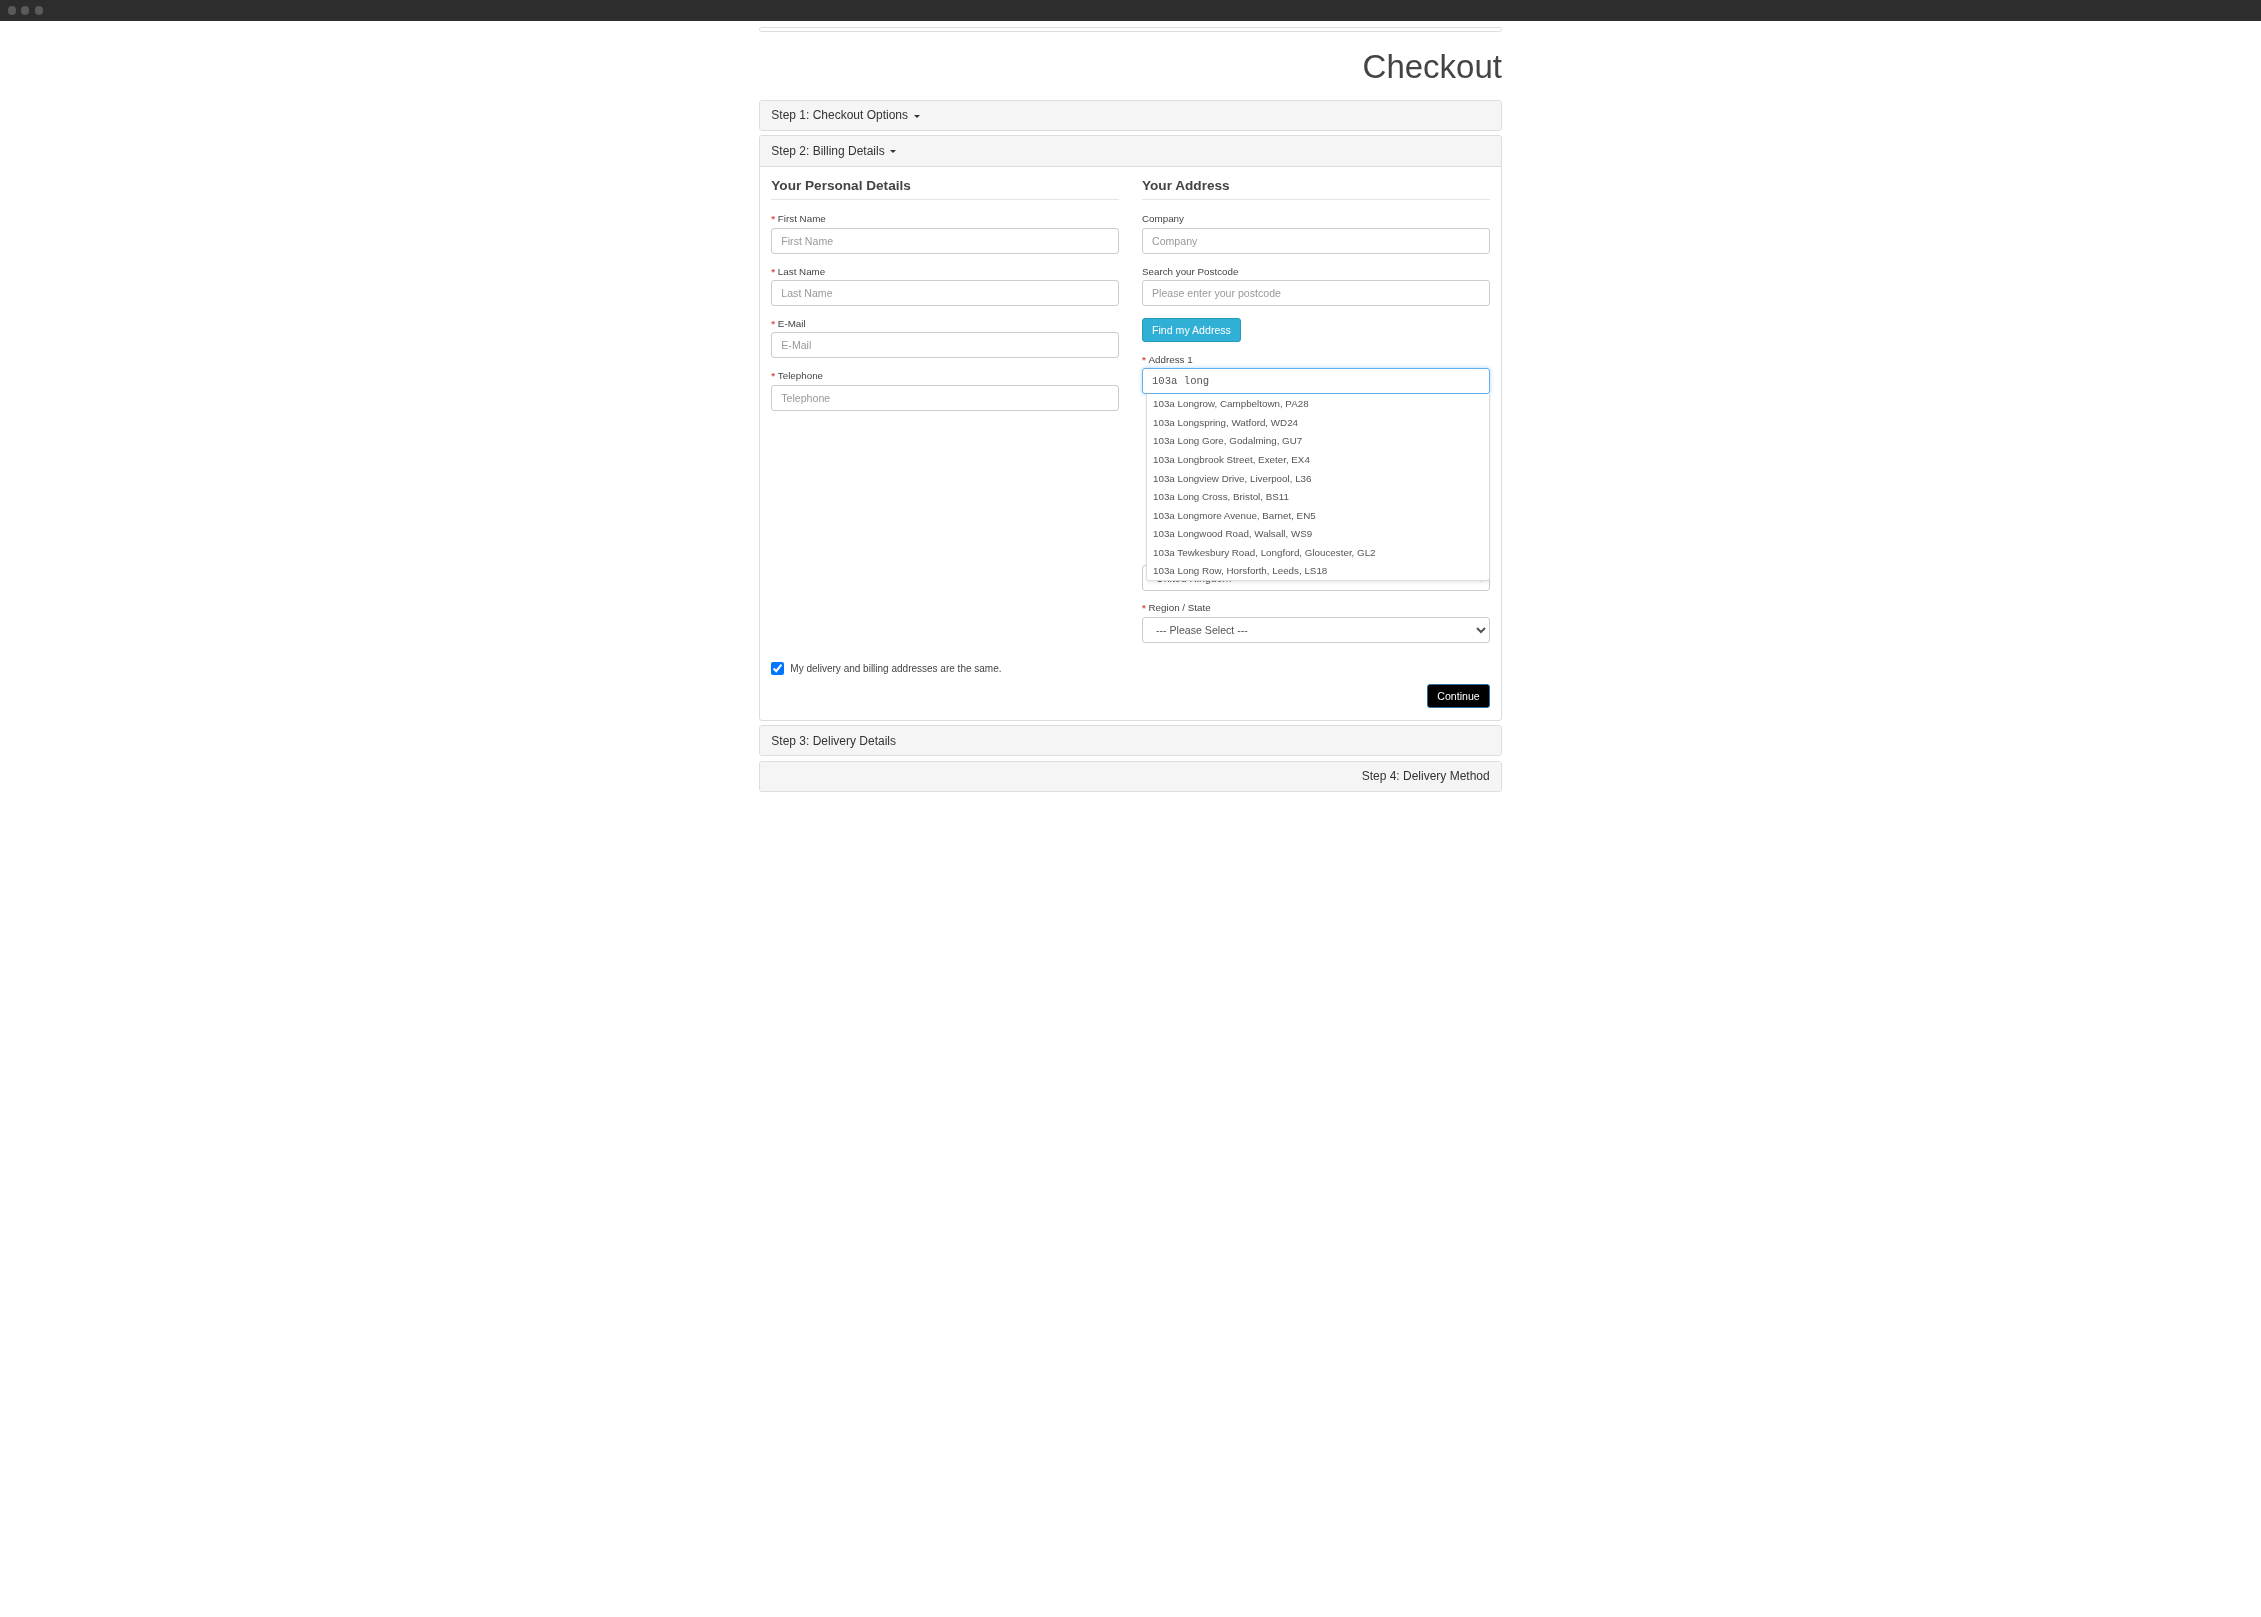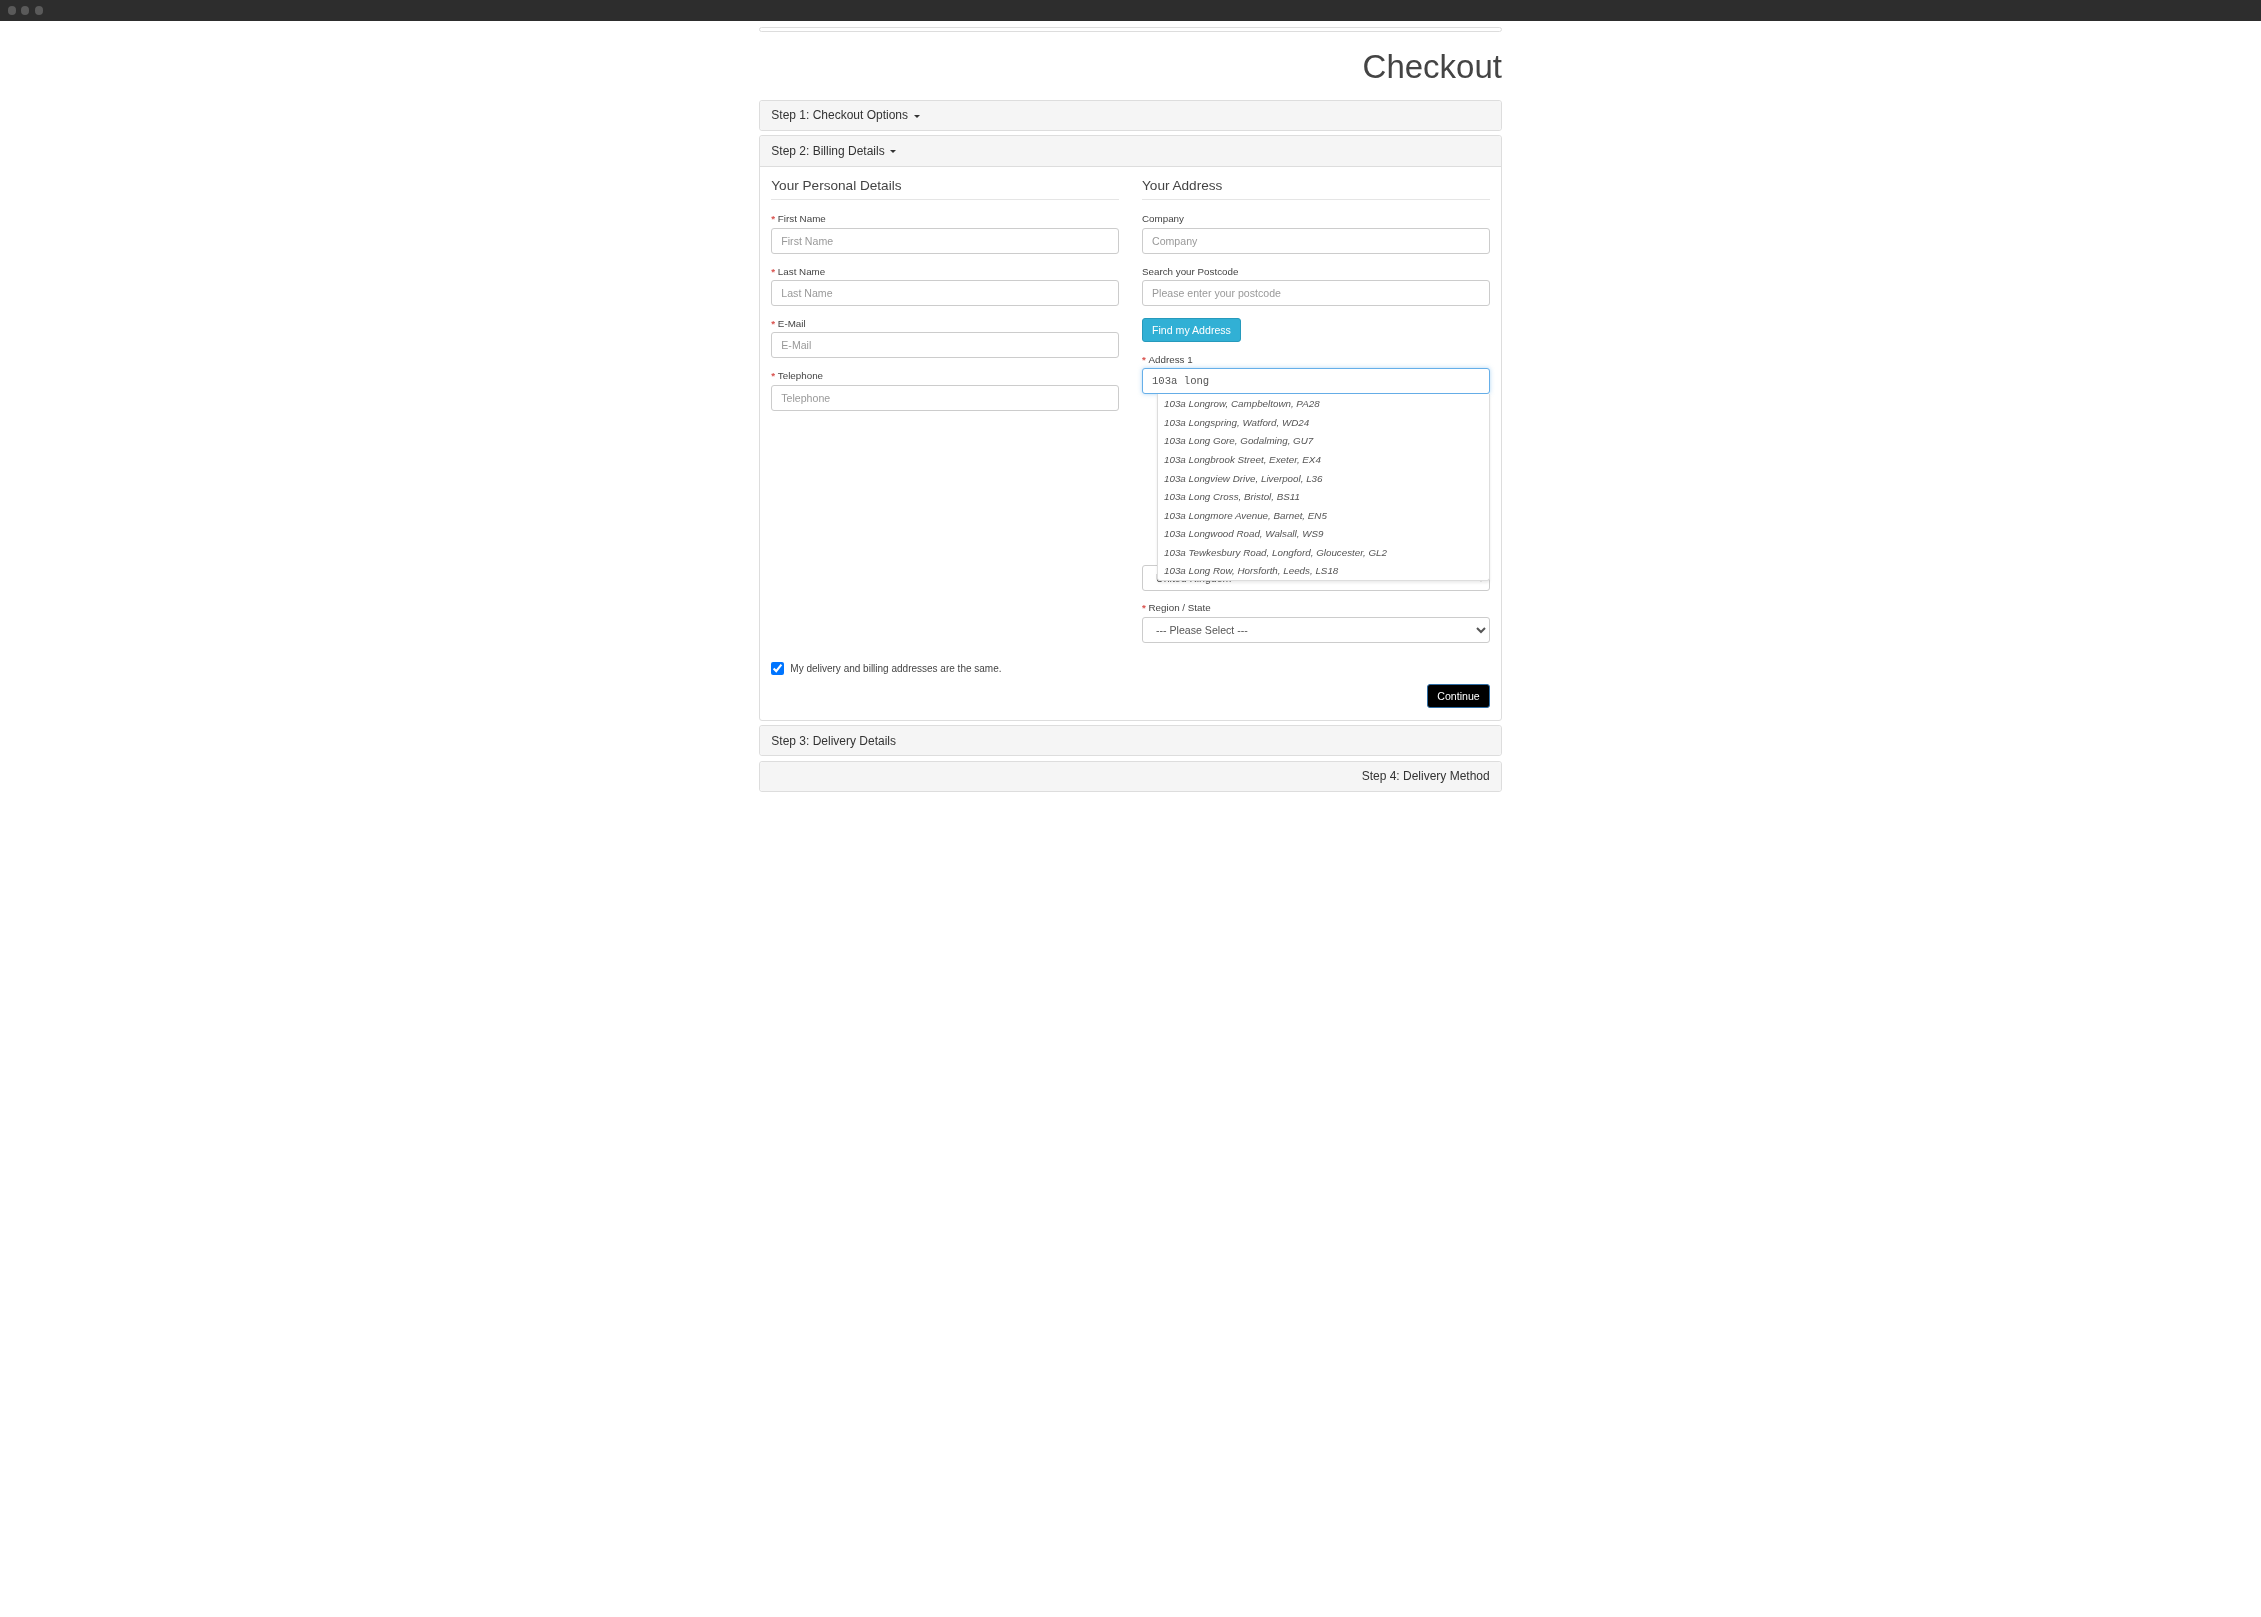--- a/index.html
+++ b/index.html
@@ -17,35 +17,35 @@
 .panel { border: 0.8px solid #ddd; border-radius: 3px; margin-bottom: 4.5px; background: #fff; }
 .panel-heading { background: #f5f5f5; border-bottom: 0.8px solid #ddd; padding: 7.6px 11.3px; color: #333; font-size: 12px; cursor: pointer; border-radius: 3px 3px 0 0; }
 .panel-heading.no-body { border-bottom: none; border-radius: 3px; }
 .panel-body { padding: 11.3px; }
 
 .caret { display: inline-block; width: 0; height: 0; margin-left: 2.3px; vertical-align: middle; border-top: 3px solid; border-right: 3px solid transparent; border-left: 3px solid transparent; }
 
 .row { display: flex; gap: 23px; }
 .col { flex: 1; min-width: 0; }
 
-legend { font-size: 13.6px; color: #444; font-weight: 400; border-bottom: 0.8px solid #e5e5e5; width: 100%; padding-bottom: 6px; margin-bottom: 13.6px; }
+legend { font-size: 13.6px; color: #444; font-weight: 700; border-bottom: 0.8px solid #e5e5e5; width: 100%; padding-bottom: 6px; margin-bottom: 13.6px; }
 
 .form-group { margin-bottom: 11.3px; position: relative; }
 label { display: block; margin-bottom: 3.8px; font-weight: 400; color: #444; font-size: 9.8px; }
 .required::before { content: "* "; color: #d9534f; font-weight: bold; }
 .form-control { display: block; width: 100%; height: 26px; padding: 4.5px 9px; font-size: 10.6px; color: #555; background: #fff; border: 0.8px solid #ccc; border-radius: 3px; }
 .form-control.focused { border-color: #66afe9; box-shadow: 0 0 4.5px rgba(102,175,233,.5); font-family: Liberation Mono, monospace; }
 .form-control::placeholder { color: #999; }
 select.form-control { appearance: auto; }
 
 .btn { display: inline-block; padding: 5.3px 9px; font-size: 10.6px; border-radius: 3px; cursor: pointer; border: 0.8px solid transparent; }
 .btn-info { background: #31b0d5; border-color: #269abc; color: #fff; }
 .btn-primary { background: #000000; border-color: #2e6da4; color: #fff; }
 
-.autocomplete { position: absolute; top: 100%; left: 15px; right: 0; background: #fff; border: 0.8px solid #ddd; border-top: none; border-radius: 0 0 3px 3px; z-index: 10; box-shadow: 0 1.5px 3px rgba(0,0,0,0.08); font-style: italic; }
+.autocomplete { position: absolute; top: 100%; left: 4px; right: 0; background: #fff; border: 0.8px solid #ddd; border-top: none; border-radius: 0 0 3px 3px; z-index: 10; box-shadow: 0 1.5px 3px rgba(0,0,0,0.08); }
 .autocomplete-item { padding: 3.8px 6px; color: #555; cursor: pointer; font-size: 9.8px; }
 
 .checkbox-row { margin-top: 7.6px; display: flex; align-items: center; gap: 6px; }
 .checkbox-row label { margin: 0; display: inline; font-size: 10px; }
 
 .buttons { text-align: right; margin-top: 9px; }
 </style>
 </head>
 <body>
 

